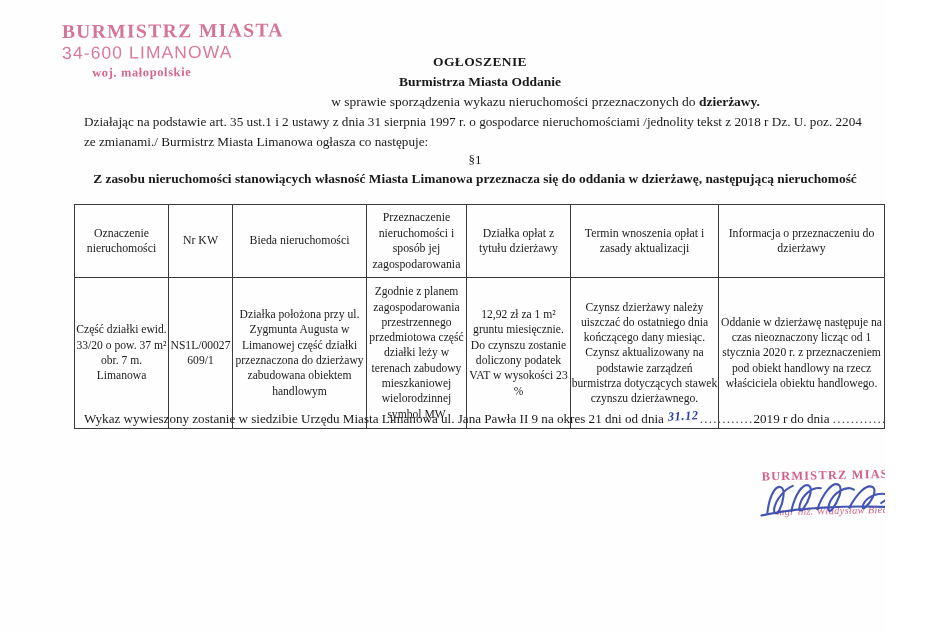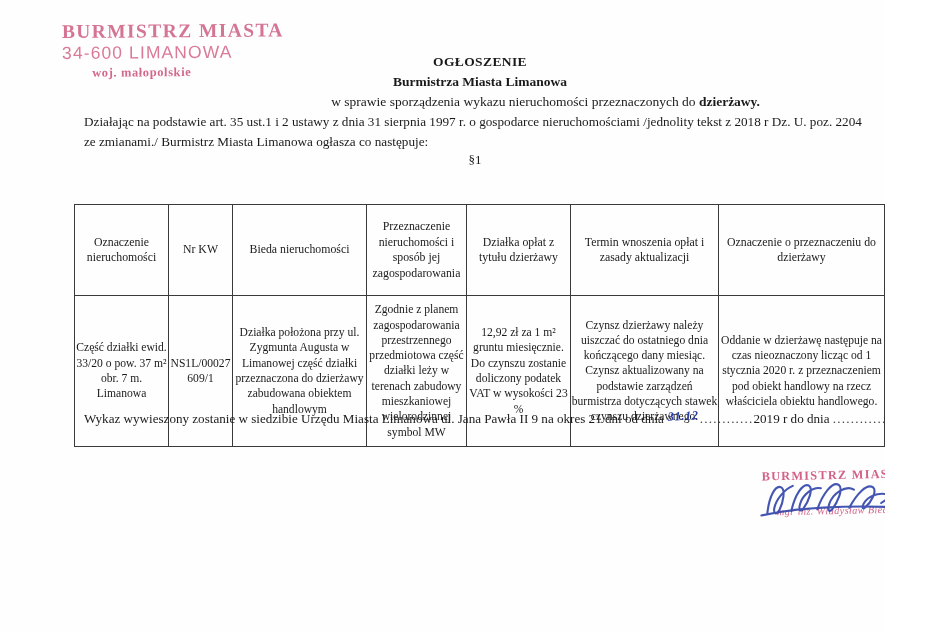--- a/index.html
+++ b/index.html
@@ -124,21 +124,21 @@
     table-layout: fixed;
   }
   table.listing th,
   table.listing td {
     border: 1px solid #3a3a3a;
     text-align: center;
     vertical-align: middle;
     font-weight: 400;
     font-size: 11.6px;
     line-height: 1.32;
-    padding: 14px 4px;
+    padding: 5px 4px;
   }
   table.listing thead th {
     height: 62px;
     font-size: 11.8px;
   }
   table.listing tbody td {
     height: 110px;
     padding: 6px 0;
   }
   col.c1 { width: 94px; }
@@ -218,48 +218,49 @@
 <div class="page">
 
   <div class="stamp-office">
     <div class="ln1">BURMISTRZ MIASTA</div>
     <div class="ln2">34-600 LIMANOWA</div>
     <div class="ln3">woj. małopolskie</div>
   </div>
 
   <div class="title-block">
     <div class="t1">OGŁOSZENIE</div>
-    <div class="t2">Burmistrza Miasta Limanowa</div>
+    <div class="t2">Burmistrza Miasta Oddanie</div>
     <div class="t4"><span>w sprawie sporządzenia wykazu nieruchomości przeznaczonych do </span><b>dzierżawy.</b></div>
   </div>
 
   <div class="intro">Działając na podstawie art. 35 ust.1 i 2 ustawy z dnia 31 sierpnia 1997 r. o gospodarce nieruchomościami /jednolity tekst z 2018 r Dz. U. poz. 2204 ze zmianami./ Burmistrz Miasta Limanowa ogłasza co następuje:</div>
 
   <div class="section-mark">§1</div>
+  <div class="section-heading">Z zasobu nieruchomości stanowiących własność Miasta Limanowa przeznacza się do oddania w dzierżawę, następującą nieruchomość</div>
 
   <div class="tbl-wrap">
     <table class="listing">
       <colgroup>
         <col class="c1">
           <col class="c2">
           <col class="c3">
           <col class="c4">
           <col class="c5">
           <col class="c6">
           <col class="c7">
       </colgroup>
       <thead>
         <tr>
           <th>Oznaczenie nieruchomości</th>
           <th>Nr KW</th>
           <th>Bieda nieruchomości</th>
           <th>Przeznaczenie nieruchomości i sposób jej zagospodarowania</th>
           <th>Działka opłat z tytułu dzierżawy</th>
           <th>Termin wnoszenia opłat i zasady aktualizacji</th>
-          <th>Oznaczenie o przeznaczeniu do dzierżawy</th>
+          <th>Informacja o przeznaczeniu do dzierżawy</th>
         </tr>
       </thead>
       <tbody>
         <tr>
           <td>Część działki ewid. 33/20 o pow. 37 m² obr. 7 m. Limanowa</td>
           <td>NS1L/00027 609/1</td>
           <td>Działka położona przy ul. Zygmunta Augusta w Limanowej część działki przeznaczona do dzierżawy zabudowana obiektem handlowym</td>
           <td>Zgodnie z planem zagospodarowania przestrzennego przedmiotowa część działki leży w terenach zabudowy mieszkaniowej wielorodzinnej symbol MW</td>
           <td>12,92 zł za 1 m² gruntu miesięcznie. Do czynszu zostanie doliczony podatek VAT w wysokości 23 %</td>
           <td>Czynsz dzierżawy należy uiszczać do ostatniego dnia kończącego dany miesiąc. Czynsz aktualizowany na podstawie zarządzeń burmistrza dotyczących stawek czynszu dzierżawnego.</td>

